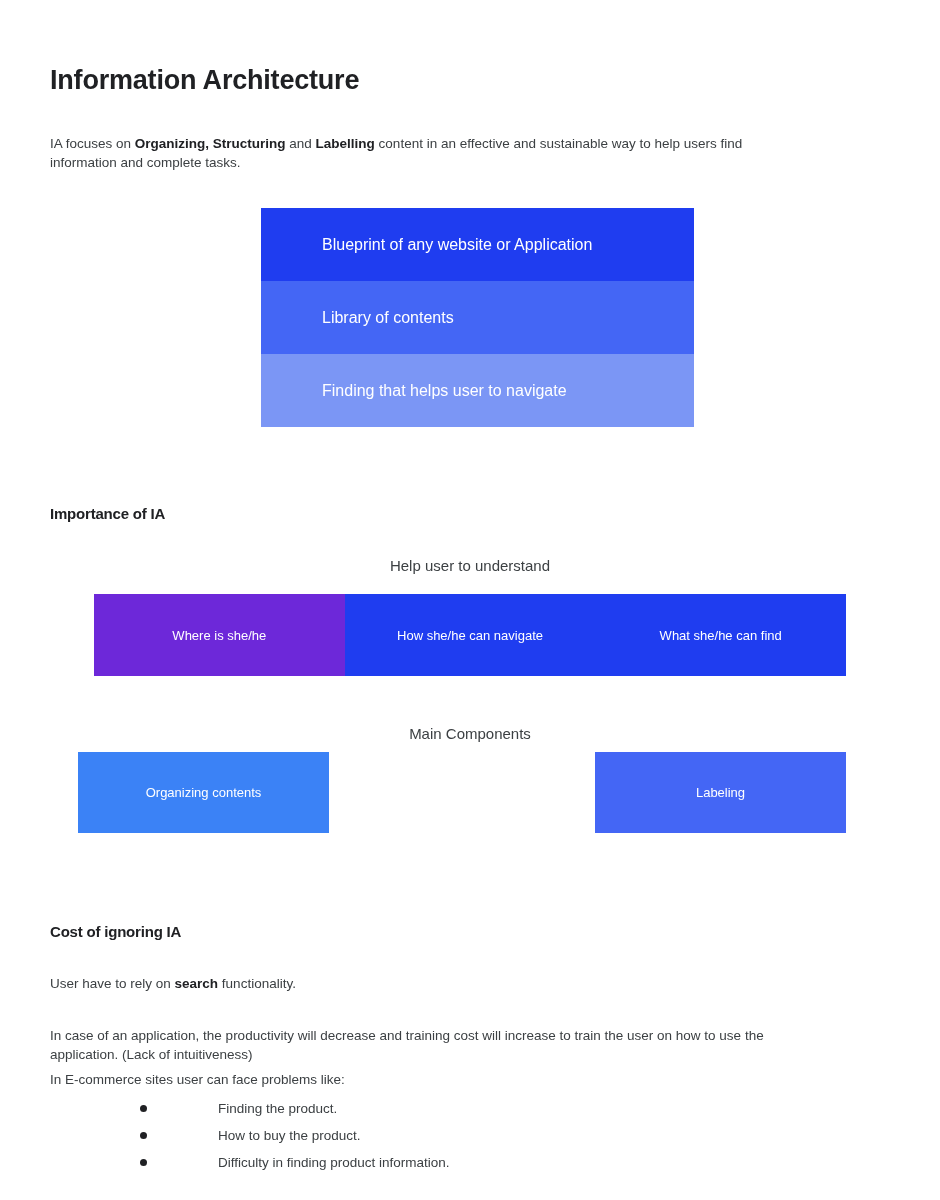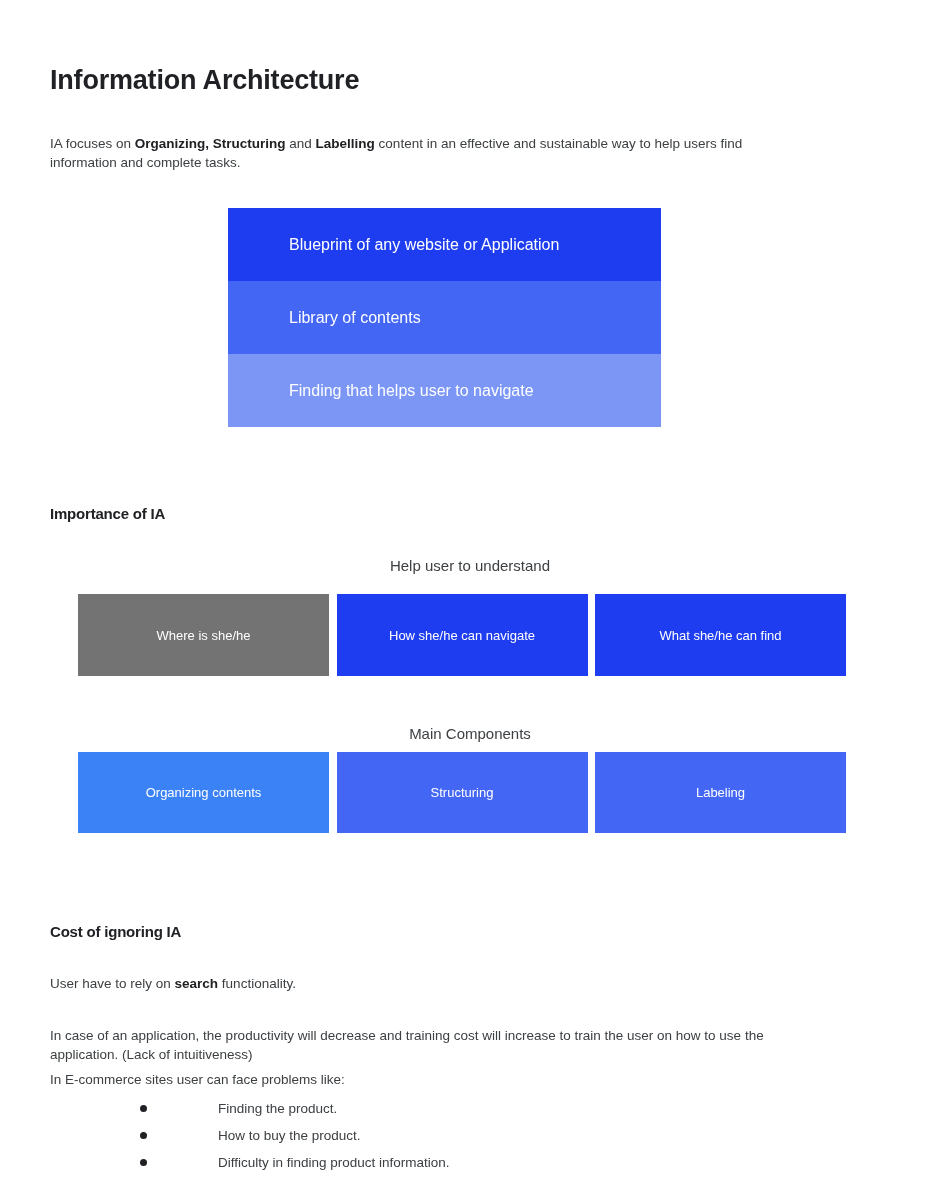--- a/index.html
+++ b/index.html
@@ -60,21 +60,21 @@
   }
   p.intro { top: 134px; }
   p.cost-1 { top: 974px; }
   p.cost-2 { top: 1012px; margin-top: 14px; }
   p.cost-3 { top: 1070px; }
   b, strong { font-weight: bold; color: #202124; }
 
   
   .stack {
     position: absolute;
-    left: 228px;
+    left: 261px;
     top: 208px;
     width: 433px;
   }
   .stack-band {
     height: 73px;
     display: flex;
     align-items: center;
     padding-left: 61px;
     box-sizing: border-box;
     color: #ffffff;
@@ -169,39 +169,36 @@
     <div class="stack-band" style="background-color: rgb(123, 150, 245);">
       <span>Finding that helps user to navigate</span>
     </div>
   </div>
 
   <h2 class="section-title importance">Importance of IA</h2>
 
   <div class="group-label help">Help user to understand</div>
 
   <div class="box-row row-help">
-    <div class="box-card" style="background-color: #737373;">
+    <div class="box-card" style="background-color: #6d28d9; margin-left: 16px;">
       <span>Where is she/he</span>
     </div>
     <div class="box-card" style="background-color: rgb(31, 61, 240);">
       <span>How she/he can navigate</span>
     </div>
     <div class="box-card" style="background-color: rgb(31, 61, 240);">
       <span>What she/he can find</span>
     </div>
   </div>
 
   <div class="group-label main">Main Components</div>
 
   <div class="box-row row-main">
     <div class="box-card" style="background-color: #3b82f6;">
       <span>Organizing contents</span>
-    </div>
-    <div class="box-card" style="background-color: rgb(68, 102, 245);">
-      <span>Structuring</span>
     </div>
     <div class="box-card" style="background-color: rgb(68, 102, 245);">
       <span>Labeling</span>
     </div>
   </div>
 
   <h2 class="section-title cost">Cost of ignoring IA</h2>
 
   <p class="body-text cost-1">
     <span>User have to rely on </span><b>search</b><span> functionality.</span>

